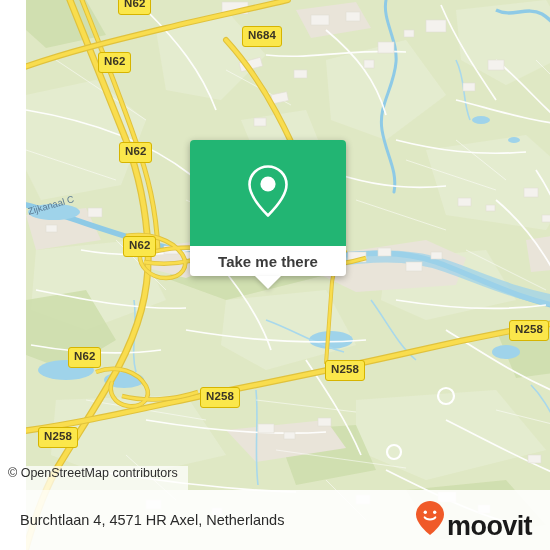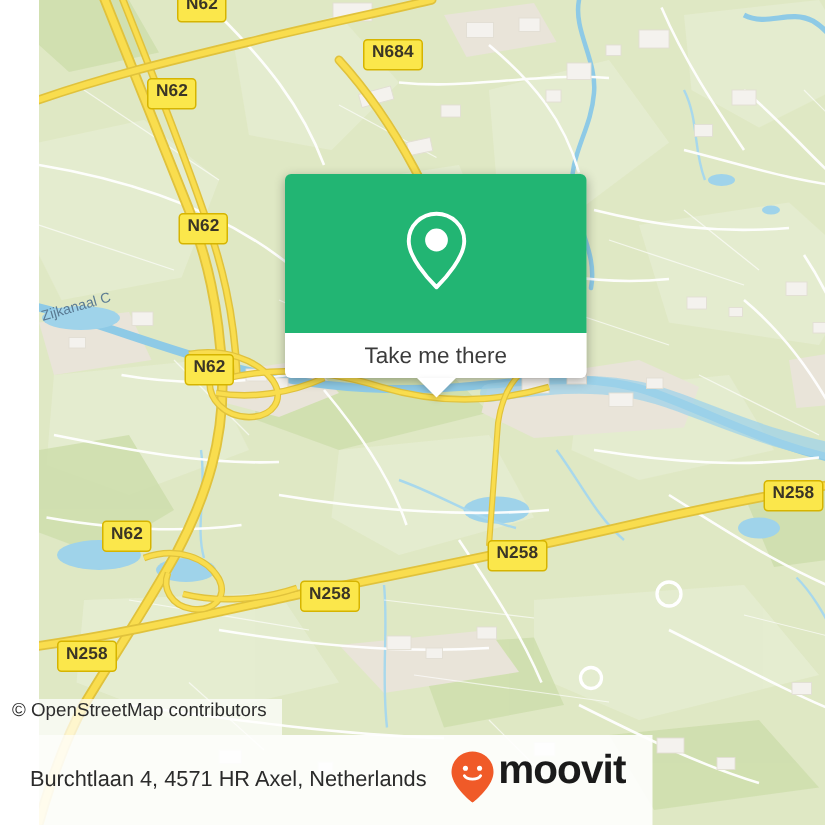--- a/index.html
+++ b/index.html
@@ -49,26 +49,27 @@
     color: #5a7a93;
     font-size: 9.5px;
     white-space: nowrap;
     font-family: "Liberation Sans", sans-serif;
   }
 
   
   #popup-card {
     position: absolute;
     left: 190px;
-    top: 116px;
-    width: 201px;
+    top: 140px;
+    width: 156px;
     border-radius: 4px;
     box-shadow: 0 2px 7px rgba(0,0,0,0.30);
     overflow: visible;
     z-index: 40;
+    font-weight: bold;
   }
   #popup-green {
     background: #22b573;
     height: 106px;
     border-top-left-radius: 4px;
     border-top-right-radius: 4px;
     display: flex;
     align-items: center;
     justify-content: center;
   }
@@ -110,39 +111,39 @@
     font-size: 12.5px;
     z-index: 30;
     font-family: "Liberation Sans", sans-serif;
   }
 
   
   #bottom-bar {
     position: absolute;
     left: 0;
     top: 490px;
-    width: 435px;
+    width: 550px;
     height: 60px;
     background: rgba(255,255,255,0.90);
     display: flex;
     align-items: center;
     justify-content: space-between;
     padding: 0 18px 0 20px;
     box-sizing: border-box;
     z-index: 35;
   }
   #address-text {
     color: #2b2b2b;
     font-size: 14.5px;
     white-space: nowrap;
     font-family: "Liberation Sans", sans-serif;
   }
   #moovit-logo {
     display: flex;
-    align-items: flex-start;
+    align-items: flex-end;
     gap: 2px;
   }
   #moovit-wordmark {
     color: #1a1a1a;
     font-size: 27px;
     font-weight: bold;
     letter-spacing: -0.6px;
     line-height: 1;
     font-family: "Liberation Sans", sans-serif;
   }

